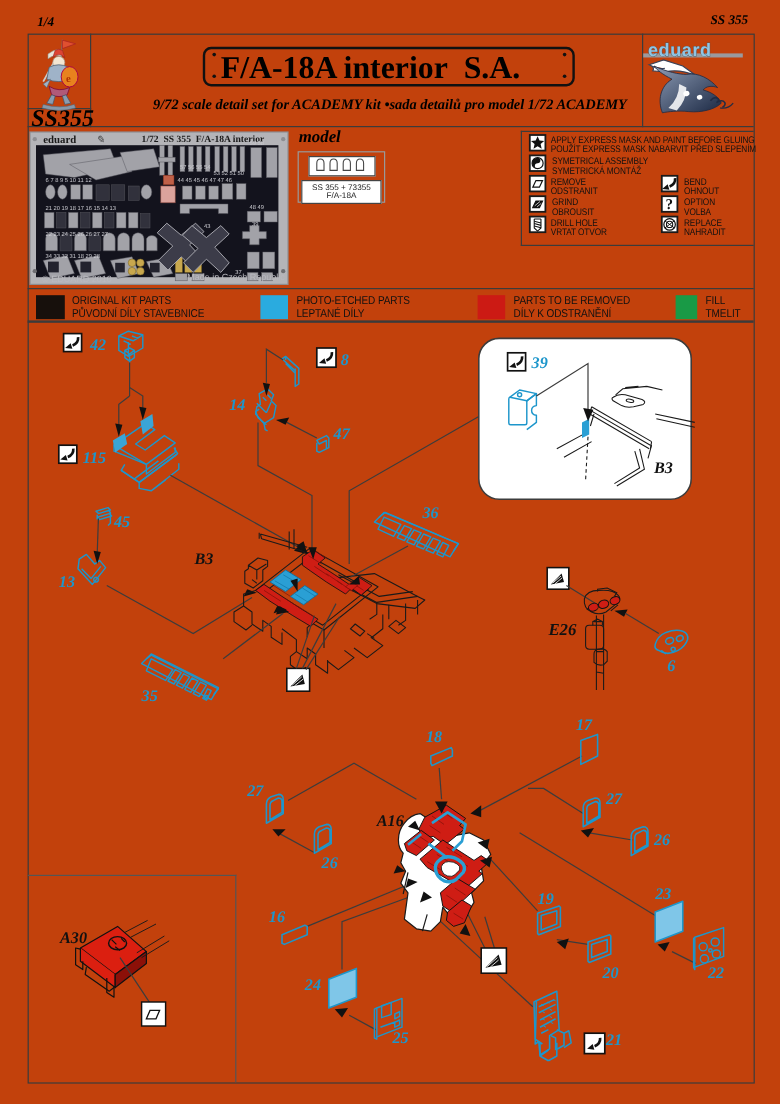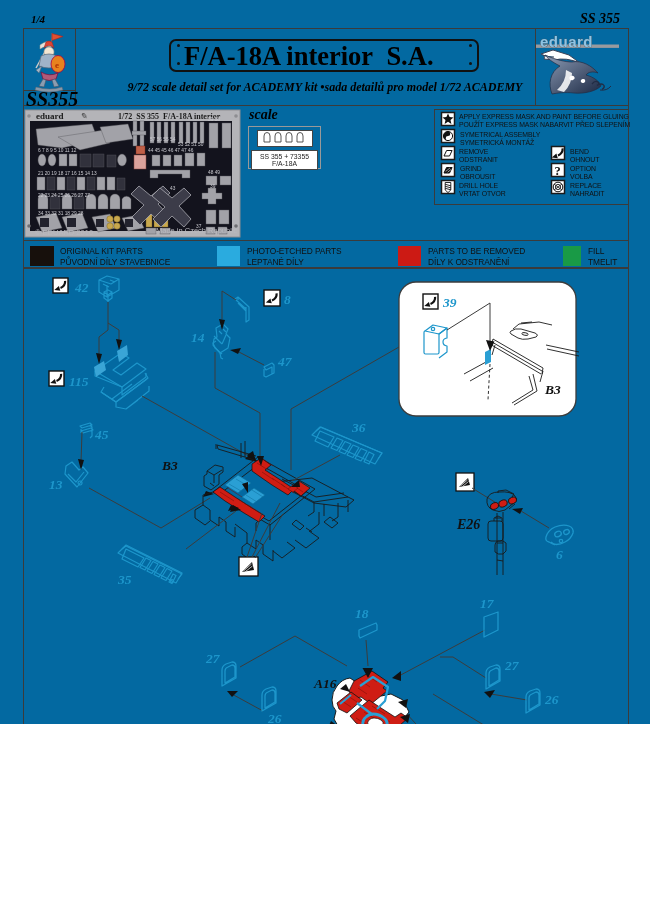--- a/index.html
+++ b/index.html
@@ -1,16 +1,16 @@
 <!DOCTYPE html>
 <html><head>
 <meta charset="utf-8">
 <style>
   html,body{margin:0;padding:0;background:#fff;}
-  #page{position:relative;width:650px;height:724px;background:#0369a1;overflow:hidden;
+  #page{position:relative;width:650px;height:920px;background:#c2410c;overflow:hidden;
         font-family:"Liberation Sans", sans-serif;}
   .abs{position:absolute;}
   .ser{font-family:"Liberation Serif", serif;}
   .ltxt{font-size:9.5px;line-height:10.5px;color:#111;white-space:nowrap;
         transform:scaleX(0.88);transform-origin:0 0;letter-spacing:-0.1px;}
   .itxt{font-size:8px;line-height:8.3px;color:#111;white-space:nowrap;
         transform:scaleX(0.86);transform-origin:0 0;letter-spacing:-0.1px;}
 </style>
 </head>
 <body>
@@ -24,33 +24,33 @@
   <div class="abs" style="left:535px;top:28px;width:1.4px;height:78px;background:#3b3b3b;"></div>
 
   <div class="abs" style="left:23px;top:240px;width:605px;height:1.3px;background:#3b3b3b;"></div>
   <div class="abs" style="left:23px;top:267.4px;width:605px;height:1.3px;background:#3b3b3b;"></div>
 
   <div class="abs" style="left:434px;top:108.5px;width:193px;height:94px;border:1.2px solid #3b3b3b;border-right:none;"></div>
 
   <div class="abs" style="left:23px;top:728.5px;width:173px;height:172px;border:1.2px solid #555;border-left:none;border-bottom:none;"></div>
 
   <div class="abs ser" style="left:31px;top:13px;font-size:11px;font-weight:bold;font-style:italic;">1/4</div>
-  <div class="abs ser" style="left:580px;top:11px;font-size:14px;font-weight:bold;font-style:italic;">SS 355</div>
+  <div class="abs ser" style="left:592px;top:11px;font-size:11px;font-weight:bold;font-style:italic;">SS 355</div>
 
   <div class="abs" style="left:169px;top:39px;width:306px;height:29px;border:2.4px solid #111;border-radius:7px;"></div>
   <div class="abs ser" style="left:184px;top:41px;font-size:26.5px;font-weight:bold;letter-spacing:0px;white-space:nowrap;">F/A-18A interior&nbsp;&nbsp;S.A.</div>
   <div class="abs" style="left:177px;top:44px;width:3px;height:3px;background:#111;border-radius:50%;"></div>
   <div class="abs" style="left:469px;top:44px;width:3px;height:3px;background:#111;border-radius:50%;"></div>
   <div class="abs" style="left:177px;top:62px;width:3px;height:3px;background:#111;border-radius:50%;"></div>
   <div class="abs" style="left:469px;top:62px;width:3px;height:3px;background:#111;border-radius:50%;"></div>
   <div class="abs ser" style="left:0px;top:80px;width:650px;text-align:center;font-size:12px;font-style:italic;font-weight:bold;">9/72 scale detail set for ACADEMY kit •sada detailů pro model 1/72 ACADEMY</div>
 
   <div class="abs ser" style="left:26px;top:88px;font-size:20px;font-weight:bold;font-style:italic;letter-spacing:0px;">SS355</div>
 
-  <div class="abs ser" style="left:249px;top:107px;font-size:14px;font-weight:bold;font-style:italic;">scale</div>
+  <div class="abs ser" style="left:249px;top:107px;font-size:14px;font-weight:bold;font-style:italic;">model</div>
   <div class="abs" style="left:248px;top:126px;width:71px;height:41px;border:0.8px solid #999;"></div>
   <div class="abs" style="left:256.5px;top:130px;width:54px;height:15px;border:1px solid #444;background:#fff;"></div>
   <div class="abs" style="left:251px;top:150px;width:65px;height:16px;border:1px solid #444;background:#fff;font-size:6.8px;text-align:center;line-height:7.6px;padding-top:1.5px;color:#222;">SS 355 + 73355<br>F/A-18A</div>
 
   <div class="abs itxt" style="left:459px;top:112.5px;">APPLY EXPRESS MASK AND PAINT BEFORE GLUING<br>POUŽÍT EXPRESS MASK NABARVIT PŘED SLEPENÍM</div>
   <div class="abs itxt" style="left:460px;top:130.5px;">SYMETRICAL ASSEMBLY<br>SYMETRICKÁ MONTÁŽ</div>
   <div class="abs itxt" style="left:459px;top:147.5px;">REMOVE<br>ODSTRANIT</div>
   <div class="abs itxt" style="left:460px;top:164.5px;">GRIND<br>OBROUSIT</div>
   <div class="abs itxt" style="left:459px;top:181.5px;">DRILL HOLE<br>VRTAT OTVOR</div>
   <div class="abs itxt" style="left:570px;top:147.5px;">BEND<br>OHNOUT</div>

